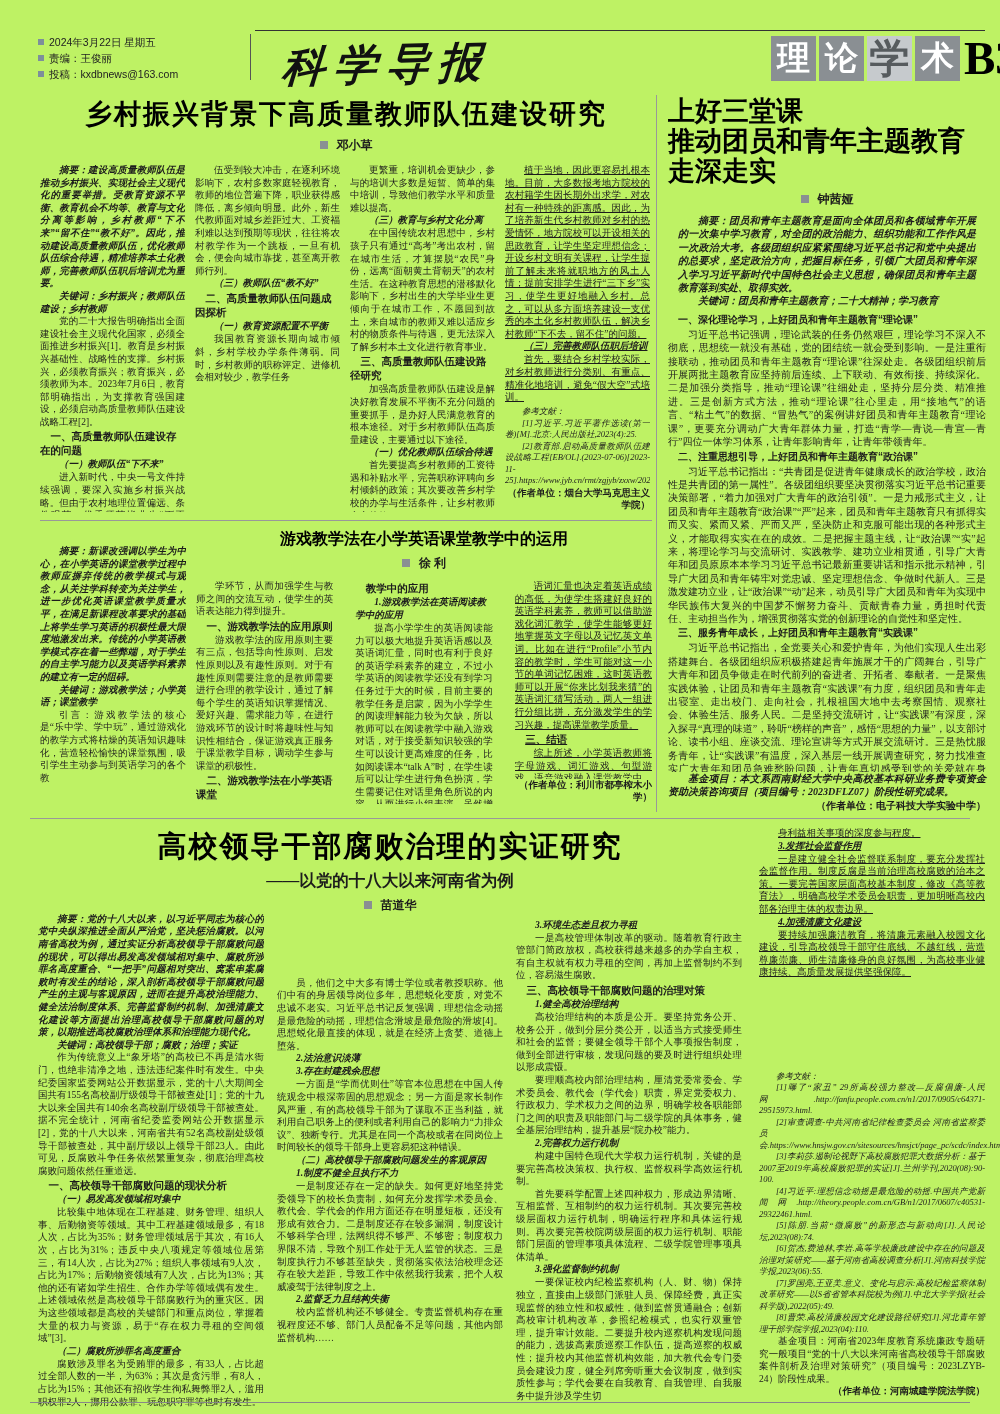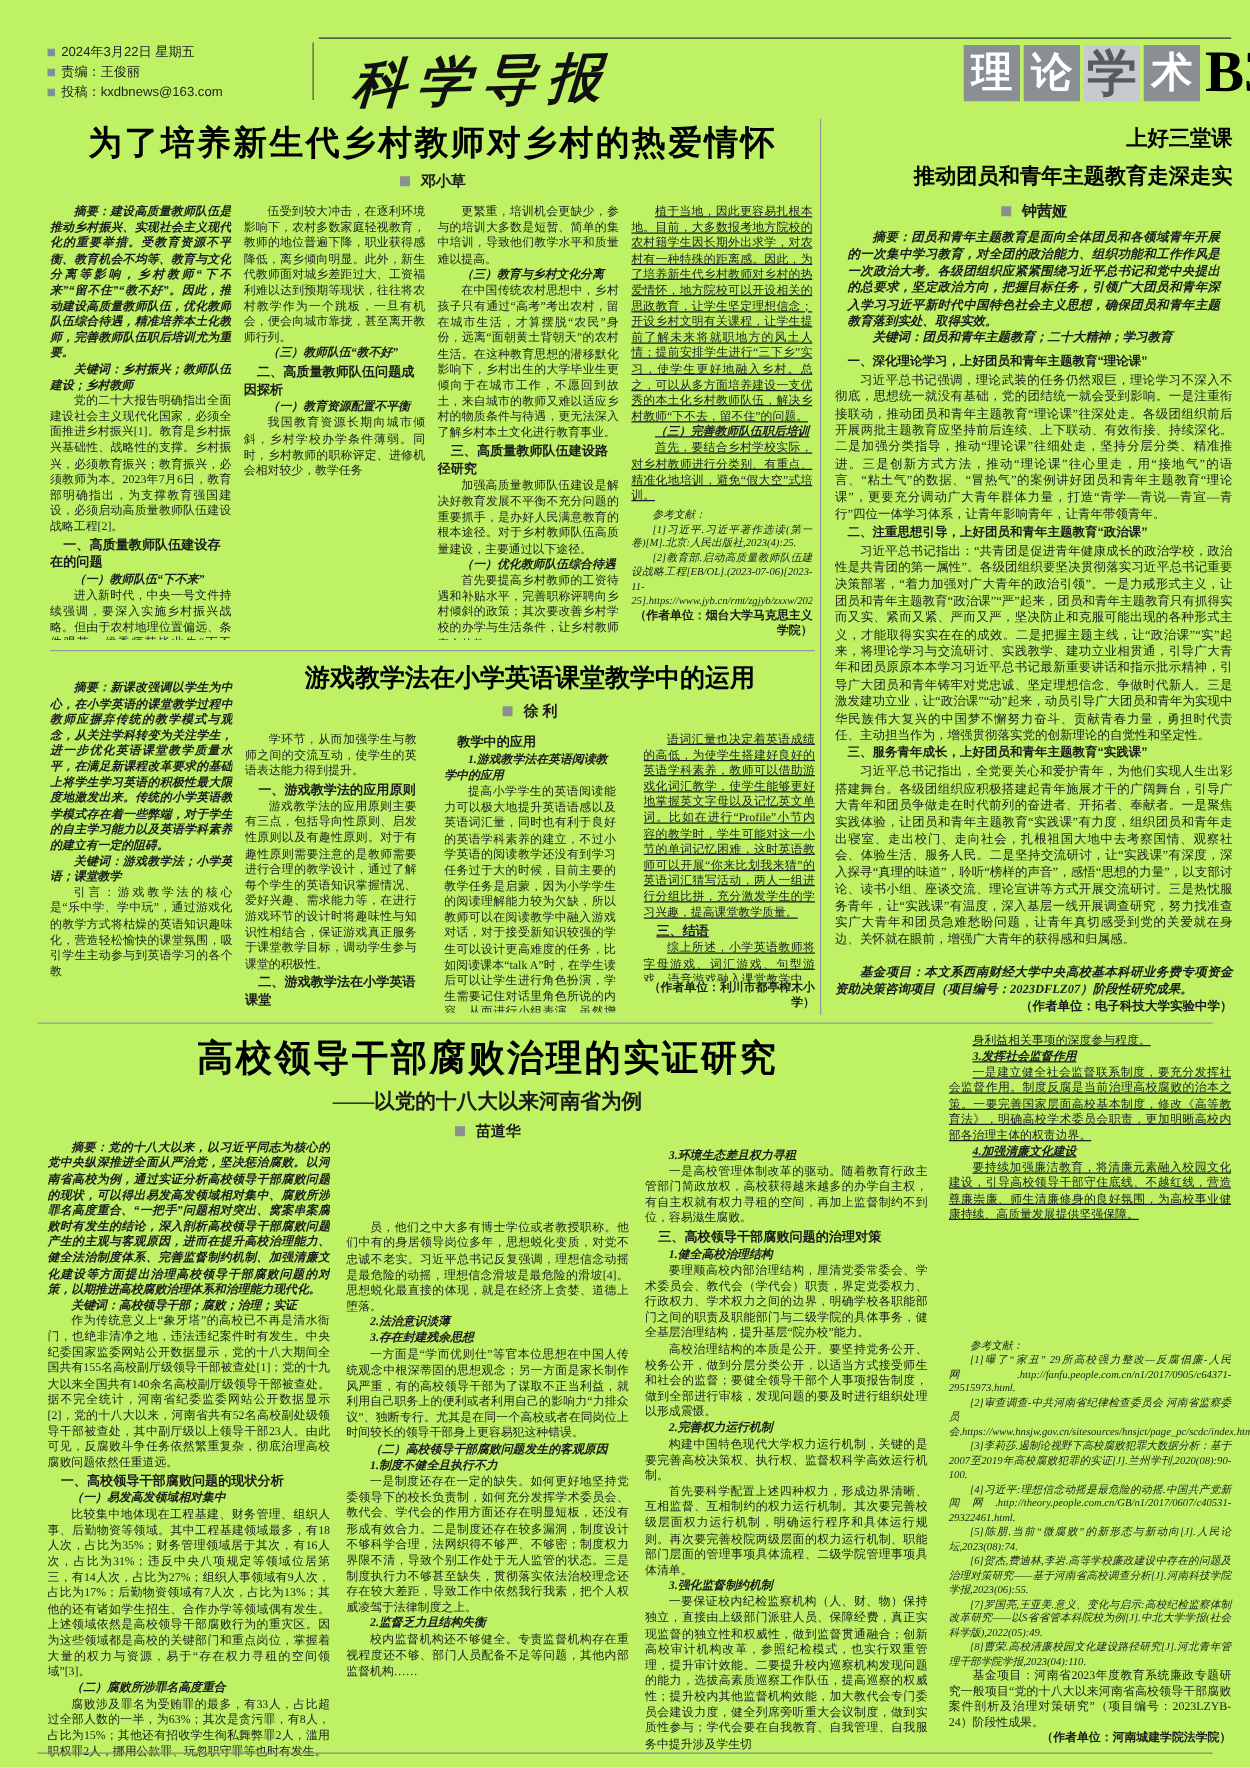--- a/index.html
+++ b/index.html
@@ -37,35 +37,35 @@
   .a1{position:absolute;left:40px;top:96px;width:612px;height:415px;}
   .a1 .ttl{text-align:center;font-family:"Liberation Sans",sans-serif;font-weight:bold;
            font-size:27px;letter-spacing:2px;color:#000;}
   .byline{text-align:center;font-size:12px;font-weight:bold;margin-top:5px;}
   .byline .sq{width:8px;height:8px;background:#8a8f93;margin-right:6px;}
   .a1-cols{display:flex;gap:10px;margin-top:10px;height:348px;}
   .a1-cols .col{width:145px;}
   
   .vrule{position:absolute;left:656px;top:95px;height:717px;border-left:1px solid #999;}
   .a2{position:absolute;left:668px;top:96px;width:318px;height:716px;display:flex;flex-direction:column;}
-  .a2 .ttl{text-align:right;font-family:"Liberation Sans",sans-serif;font-weight:bold;font-size:17px;
+  .a2 .ttl{text-align:left;font-family:"Liberation Sans",sans-serif;font-weight:bold;font-size:27px;
            line-height:30px;color:#000;}
   .a2 .p{font-size:10px;line-height:13.4px;}
   .a2 .h1{font-size:10px;}
   .a2 .abs-block{margin:6px 10px 2px 10px;}
   .a2-body{flex:1 1 auto;overflow:hidden;margin-top:2px;}
   .a2-end{flex:0 0 auto;}
   .a2-end .p{font-size:10px;line-height:13.4px;}
   .a2-end .fund{font-weight:bold;font-style:italic;}
   
   .hrule1{position:absolute;left:40px;top:520px;width:612px;border-top:1px solid #999;}
   .a3{position:absolute;left:40px;top:529px;width:612px;height:284px;}
   .a3-left{position:absolute;left:0;top:16px;width:146px;height:264px;overflow:hidden;}
   .a3-right{position:absolute;left:156px;top:0;width:456px;}
-  .a3 .ttl{text-align:center;font-family:"Liberation Sans",sans-serif;font-weight:bold;font-size:20px;color:#000;}
+  .a3 .ttl{text-align:center;font-family:"Liberation Sans",sans-serif;font-weight:bold;font-size:16px;color:#000;}
   .a3-cols{display:flex;gap:22px;margin-top:8px;height:224px;}
   .a3-cols .col,.a3-cols .colflex{width:145px;}
   
   .hrule2{position:absolute;left:30px;top:818px;width:940px;border-top:1px solid #999;}
   .a4{position:absolute;left:38px;top:827px;width:947px;height:571px;}
   .a4-head{position:absolute;left:0;top:0;width:704px;}
   .a4 .ttl{text-align:center;font-family:"Liberation Sans",sans-serif;font-weight:bold;
            font-size:29px;letter-spacing:2px;color:#000;}
   .a4 .sub{text-align:center;font-weight:bold;font-size:16.5px;margin-top:3px;}
   .a4-cols{position:absolute;left:0;top:96px;width:704px;height:475px;display:flex;gap:13px;align-items:center;}
@@ -97,21 +97,21 @@
   <div class="masthead">科学导报</div>
   <div class="sect">
     <span class="tile">理</span>
     <span class="tile">论</span>
     <span class="tile alt">学</span>
     <span class="tile">术</span>
     <span class="pageno">B3</span>
   </div>
 
   <div class="a1">
-    <div class="ttl">为了培养新生代乡村教师对乡村的热爱情怀</div>
+    <div class="ttl">乡村振兴背景下高质量教师队伍建设研究</div>
     <div class="byline">
       <span class="sq"></span>
       <span>邓小草</span>
     </div>
     <div class="a1-cols">
       <div class="col">
           <p class="p abs">摘要：建设高质量教师队伍是推动乡村振兴、实现社会主义现代化的重要举措。受教育资源不平衡、教育机会不均等、教育与文化分离等影响，乡村教师“下不来”“留不住”“教不好”。因此，推动建设高质量教师队伍，优化教师队伍综合待遇，精准培养本土化教师，完善教师队伍职后培训尤为重要。</p>
           <p class="p kw">关键词：乡村振兴；教师队伍建设；乡村教师</p>
           <p class="p">党的二十大报告明确指出全面建设社会主义现代化国家，必须全面推进乡村振兴[1]。教育是乡村振兴基础性、战略性的支撑。乡村振兴，必须教育振兴；教育振兴，必须教师为本。2023年7月6日，教育部明确指出，为支撑教育强国建设，必须启动高质量教师队伍建设战略工程[2]。</p>
           <p class="h1">一、高质量教师队伍建设存在的问题</p>
@@ -245,22 +245,22 @@
           <p class="h2">1.制度不健全且执行不力</p>
           <p class="p">一是制度还存在一定的缺失。如何更好地坚持党委领导下的校长负责制，如何充分发挥学术委员会、教代会、学代会的作用方面还存在明显短板，还没有形成有效合力。二是制度还存在较多漏洞，制度设计不够科学合理，法网织得不够严、不够密；制度权力界限不清，导致个别工作处于无人监管的状态。三是制度执行力不够甚至缺失，贯彻落实依法治校理念还存在较大差距，导致工作中依然我行我素，把个人权威凌驾于法律制度之上。</p>
           <p class="h2">2.监督乏力且结构失衡</p>
           <p class="p">校内监督机构还不够健全。专责监督机构存在重视程度还不够、部门人员配备不足等问题，其他内部监督机构……</p>
         </div>
       <div class="col">
           <p class="h2">3.环境生态差且权力寻租</p>
           <p class="p">一是高校管理体制改革的驱动。随着教育行政主管部门简政放权，高校获得越来越多的办学自主权，有自主权就有权力寻租的空间，再加上监督制约不到位，容易滋生腐败。</p>
           <p class="h1">三、高校领导干部腐败问题的治理对策</p>
           <p class="h2">1.健全高校治理结构</p>
+          <p class="p">高校治理结构的本质是公开。要坚持党务公开、校务公开，做到分层分类公开，以适当方式接受师生和社会的监督；要健全领导干部个人事项报告制度，做到全部进行审核，发现问题的要及时进行组织处理以形成震慑。</p>
           <p class="p">要理顺高校内部治理结构，厘清党委常委会、学术委员会、教代会（学代会）职责，界定党委权力、行政权力、学术权力之间的边界，明确学校各职能部门之间的职责及职能部门与二级学院的具体事务，健全基层治理结构，提升基层“院办校”能力。</p>
-          <p class="p">高校治理结构的本质是公开。要坚持党务公开、校务公开，做到分层分类公开，以适当方式接受师生和社会的监督；要健全领导干部个人事项报告制度，做到全部进行审核，发现问题的要及时进行组织处理以形成震慑。</p>
           <p class="h2">2.完善权力运行机制</p>
           <p class="p">构建中国特色现代大学权力运行机制，关键的是要完善高校决策权、执行权、监督权科学高效运行机制。</p>
           <p class="p">首先要科学配置上述四种权力，形成边界清晰、互相监督、互相制约的权力运行机制。其次要完善校级层面权力运行机制，明确运行程序和具体运行规则。再次要完善校院两级层面的权力运行机制、职能部门层面的管理事项具体流程、二级学院管理事项具体清单。</p>
           <p class="h2">3.强化监督制约机制</p>
           <p class="p">一要保证校内纪检监察机构（人、财、物）保持独立，直接由上级部门派驻人员、保障经费，真正实现监督的独立性和权威性，做到监督贯通融合；创新高校审计机构改革，参照纪检模式，也实行双重管理，提升审计效能。二要提升校内巡察机构发现问题的能力，选拔高素质巡察工作队伍，提高巡察的权威性；提升校内其他监督机构效能，加大教代会专门委员会建设力度，健全列席旁听重大会议制度，做到实质性参与；学代会要在自我教育、自我管理、自我服务中提升涉及学生切</p>
         </div>
     </div>
     <div class="a4-col4 colflex">
       <div class="col-flow">
           <p class="p">身利益相关事项的深度参与程度。</p>

